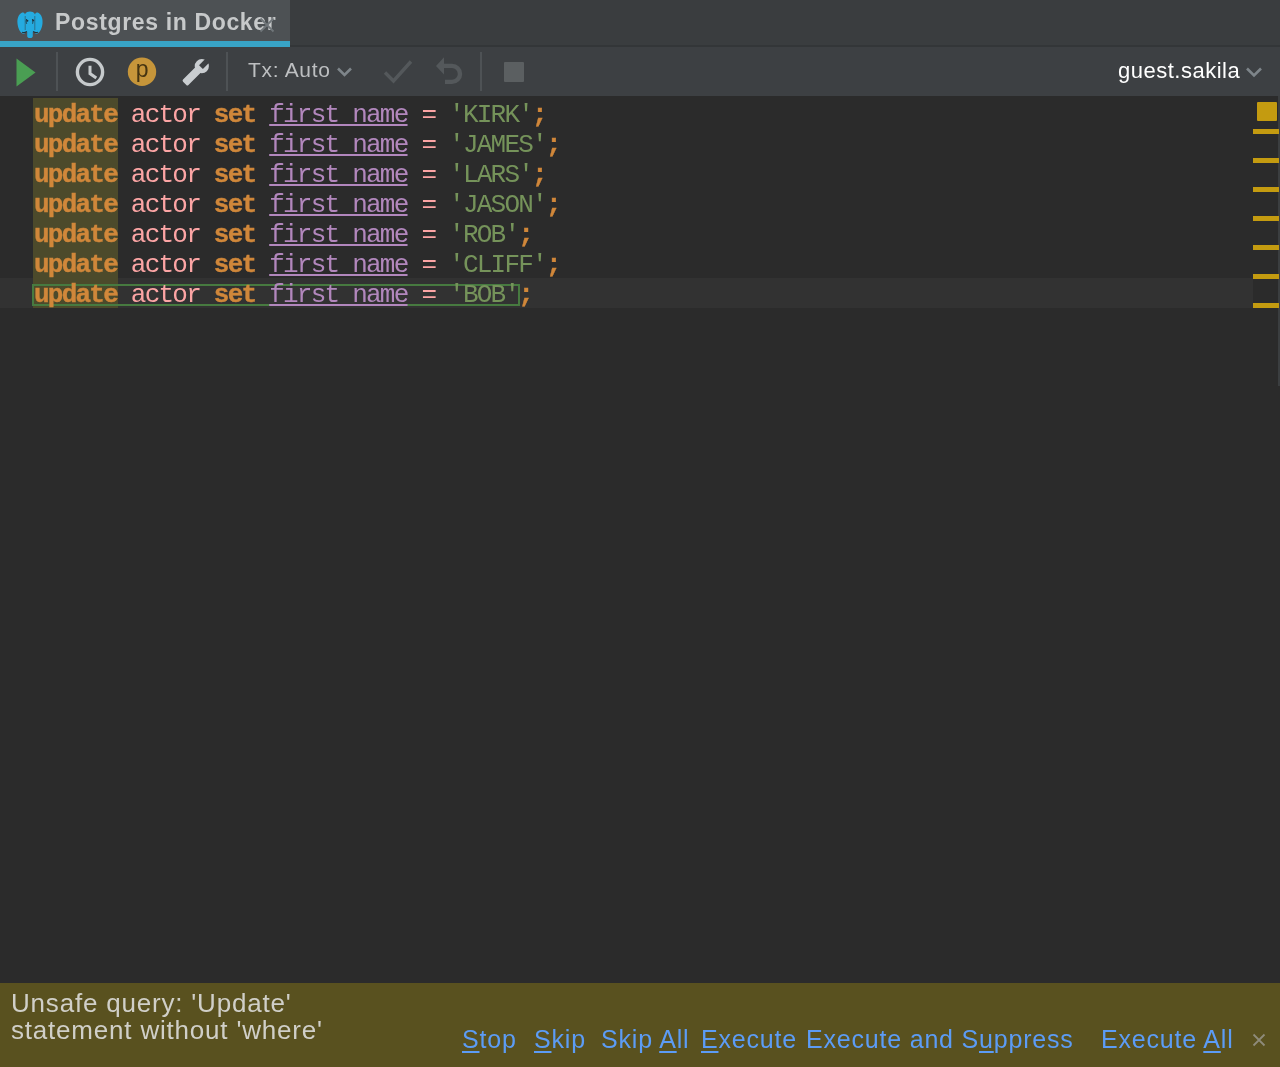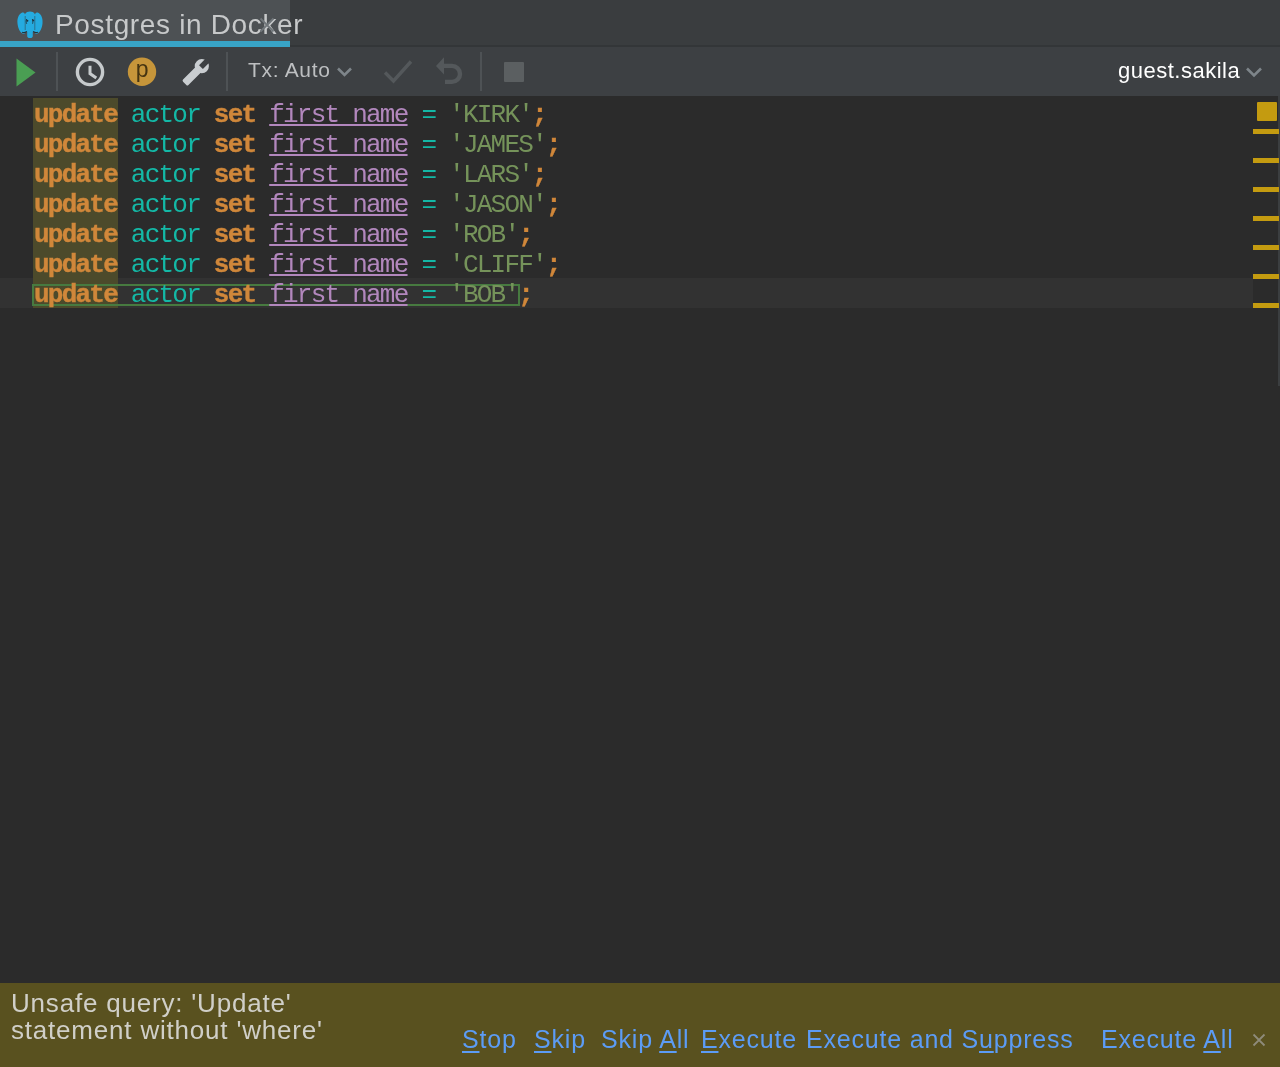--- a/index.html
+++ b/index.html
@@ -5,35 +5,35 @@
   * { margin:0; padding:0; box-sizing:border-box; }
   html,body { width:1280px; height:1067px; background:#2b2b2b; overflow:hidden;
     font-family:"Liberation Sans", sans-serif; }
   .abs { position:absolute; }
 
   
   #tabstrip { position:absolute; left:0; top:0; width:1280px; height:46px; background:#3a3d3f; }
   #stripline { position:absolute; left:0; top:45px; width:1280px; height:2px; background:#333638; }
   #tab { position:absolute; left:0; top:0; width:290px; height:41px; background:#4d5154; }
   #tabunderline { position:absolute; left:0; top:41px; width:290px; height:6px; background:#38a3c6; }
-  #tabtitle { position:absolute; left:55px; top:9px; font-size:28px; color:#c7c9ca; letter-spacing:0.65px; }
+  #tabtitle { position:absolute; left:55px; top:9px; font-size:23px; color:#c7c9ca; letter-spacing:0.65px;font-weight:bold; }
   
   #toolbar { position:absolute; left:0; top:47px; width:1280px; height:49px; background:#3d4043; }
   .sep { position:absolute; top:52px; width:2px; height:39px; background:#4e5255; }
   #txauto { position:absolute; left:248px; top:58px; font-size:21px; letter-spacing:0.7px; color:#bdbfc1; }
   #guest { position:absolute; left:1118px; top:58px; font-size:22px; letter-spacing:0.5px; color:#ffffff; }
 
   
   #editor { position:absolute; left:0; top:96px; width:1280px; height:887px; background:#2b2b2b; }
   #curline { position:absolute; left:0; top:278px; width:1253px; height:30px; background:#323232; }
   .hl { position:absolute; left:33px; width:85px; height:30px; background:#4c4a2b; }
   .cl { position:absolute; left:34px; height:30px; line-height:30px; white-space:pre;
         font-family:"Liberation Mono", monospace; font-size:26px; letter-spacing:-1.77px; }
   .k { color:#d0873a; font-weight:bold; -webkit-text-stroke:0.4px #d0873a; }
-  .i { color:#14b8a6; }
+  .i { color:#fca5a5; }
   .v { color:#b287bd;text-decoration:underline; }
   .s { color:#75935a; }
   #stmtbox { position:absolute; left:32px; top:284px; width:488px; height:22px; border:2px solid #477a40; }
   #sqsquare { position:absolute; left:1257px; top:102px; width:20px; height:19px; background:#c49b10; border-radius:1px; }
   .stripe { position:absolute; left:1253px; width:26px; height:5px; background:#c49b10; }
 
   
   #notif { position:absolute; left:0; top:983px; width:1280px; height:84px; background:#59511f; }
   #notiftext { position:absolute; left:11px; top:990px; font-size:26px; letter-spacing:0.8px; line-height:27px; color:#d0cfc8; }
   .lnk { position:absolute; top:1023px; height:33px; line-height:33px; font-size:25px; letter-spacing:0.8px; color:#5c9cf5; }

